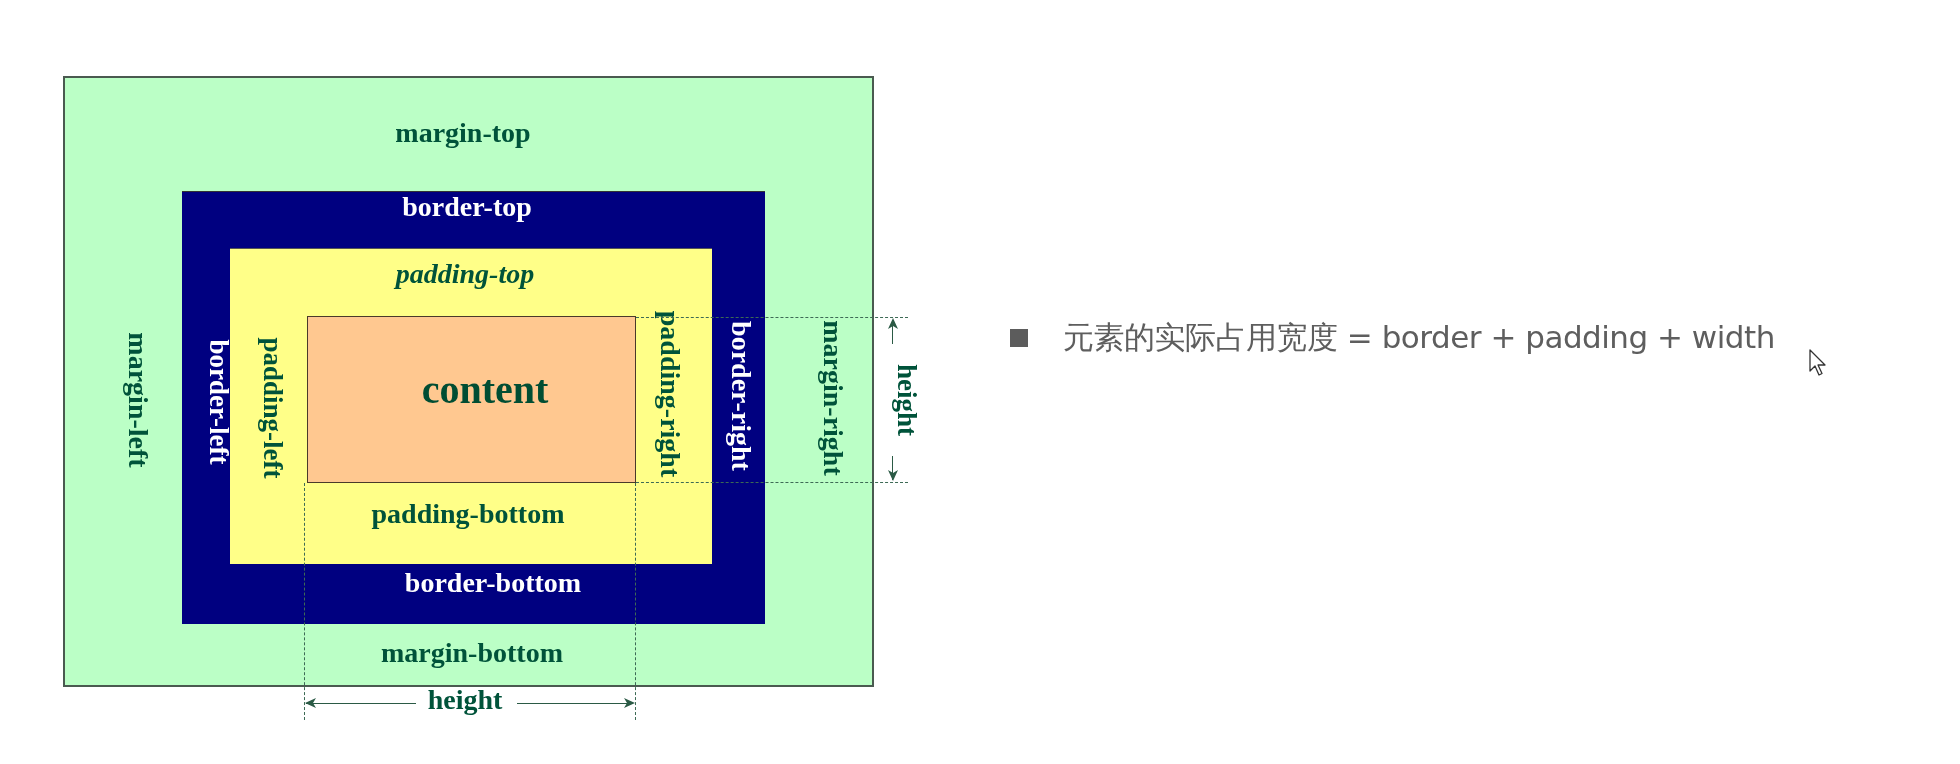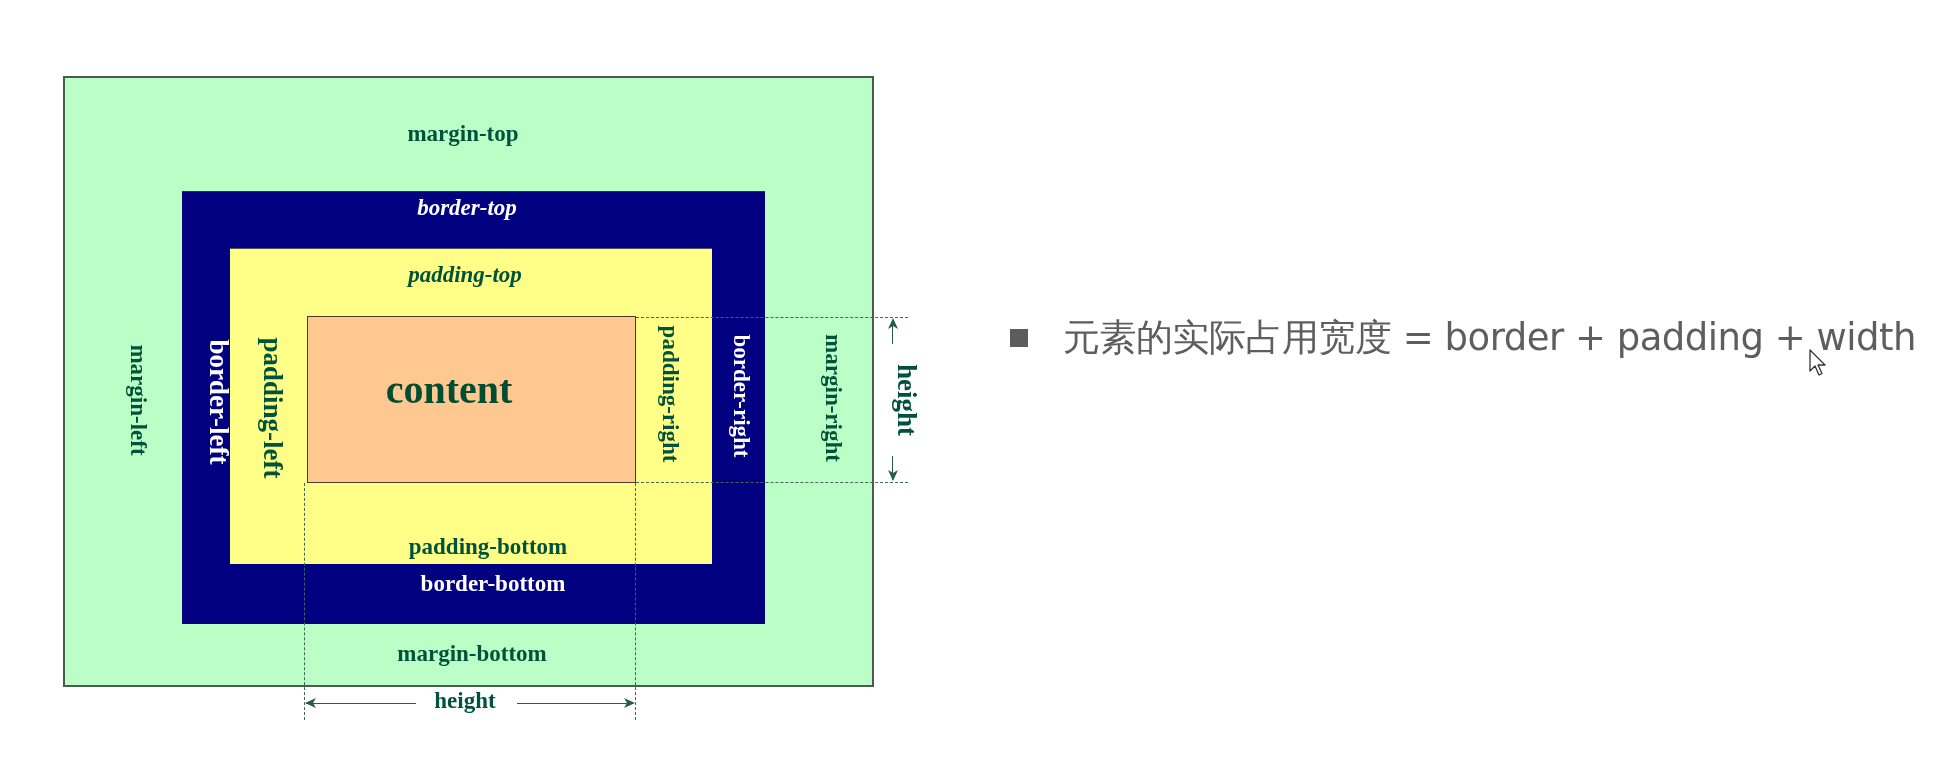--- a/index.html
+++ b/index.html
@@ -13,60 +13,60 @@
   #margin-box  { left:63px;  top:76px;  width:811px; height:611px; background:#bbffc6; border:2px solid #4a5a50; }
   #border-box  { left:182px; top:191px; width:583px; height:433px; background:#000080; border-top:1px solid #333; }
   #padding-box { left:230px; top:248px; width:482px; height:316px; background:#ffff88; border-top:1px solid #555; }
   #content-box { left:307px; top:316px; width:329px; height:167px; background:#ffc890; border:1.5px solid #4a3a2a; }
 
   .lbl { position:absolute; font-weight:bold; white-space:nowrap; line-height:1; }
   .h { transform:translate(-50%,-50%); }
   .v { writing-mode:vertical-rl; transform:translate(-50%,-50%); }
   .g { color:#00533a; }
   .w { color:#ffffff; }
-  .s22 { font-size:23px;text-align:right; }
+  .s22 { font-size:28px;text-align:right; }
   .s26 { font-size:27px; }
 
   .content-lbl { font-size:40px; color:#004d33; }
 
   .dash-h { position:absolute; height:0; border-top:1.5px dashed #3d6a55; }
   .dash-v { position:absolute; width:0; border-left:1.5px dashed #3d6a55; }
   .arrow-line { position:absolute; height:0; border-top:1.5px solid #2b5a45; }
   .arrow-vline { position:absolute; width:0; border-left:1.5px solid #2b5a45; }
 
   .bullets { position:absolute; left:1010px; top:318px; font-family:"DejaVu Sans","Liberation Sans",sans-serif; }
   .bullet-row { display:flex; align-items:center; height:40px; margin-bottom:23px; }
   .bullet-sq { width:18px; height:18px; background:#5c5c5c; margin-right:35px; flex:none; }
-  .bullet-text { font-size:37px; color:#5e5e5e; letter-spacing:-0.5px; white-space:nowrap; }
+  .bullet-text { font-size:31px; color:#5e5e5e; letter-spacing:-0.5px; white-space:nowrap; }
 
   #cursor { position:absolute; left:1809px; top:349px; width:20px; height:28px; }
 </style>
 </head>
 <body>
 
 <div id="margin-box" class="box"></div>
 <div id="border-box" class="box"></div>
 <div id="padding-box" class="box"></div>
 <div id="content-box" class="box"></div>
 
 <span class="lbl h g s22" style="left:463px;top:133px;">margin-top</span>
-<span class="lbl h w s22" style="left:467px;top:207px;font-style:italic;">border-top</span>
+<span class="lbl h w s22" style="left:467px;top:207px;">border-top</span>
 <span class="lbl h g s22" style="left:465px;top:274px;font-style:italic;">padding-top</span>
 
 <span class="lbl v g s22" style="left:138px;top:400px;">margin-left</span>
 <span class="lbl v w s26" style="left:218px;top:402px;">border-left</span>
 <span class="lbl v g s26" style="left:272px;top:408px;">padding-left</span>
 
-<span class="lbl h content-lbl" style="left:449px;top:390px;">content</span>
+<span class="lbl h content-lbl" style="left:485px;top:390px;">content</span>
 
 <span class="lbl v g s22" style="left:670px;top:394px;">padding-right</span>
 <span class="lbl v w s22" style="left:741px;top:396px;">border-right</span>
 <span class="lbl v g s22" style="left:833px;top:398px;">margin-right</span>
 
-<span class="lbl h g s22" style="left:488px;top:514px;margin-top:32px;">padding-bottom</span>
+<span class="lbl h g s22" style="left:468px;top:514px;">padding-bottom</span>
 <span class="lbl h w s22" style="left:472px;top:583px;margin-left:21px;">border-bottom</span>
 <span class="lbl h g s22" style="left:472px;top:653px;">margin-bottom</span>
 
 <div class="dash-v" style="left:304px;top:483px;height:237px;"></div>
 <div class="dash-v" style="left:635px;top:483px;height:237px;"></div>
 <div class="arrow-line" style="left:306px;top:703px;width:110px;"></div>
 <div class="arrow-line" style="left:517px;top:703px;width:116px;"></div>
 <svg class="abs" style="left:305px;top:697px;" width="12" height="12">
     <path d="M0 6 L11 1 L8 6 L11 11 Z" fill="#2b5a45"></path>
   </svg>

